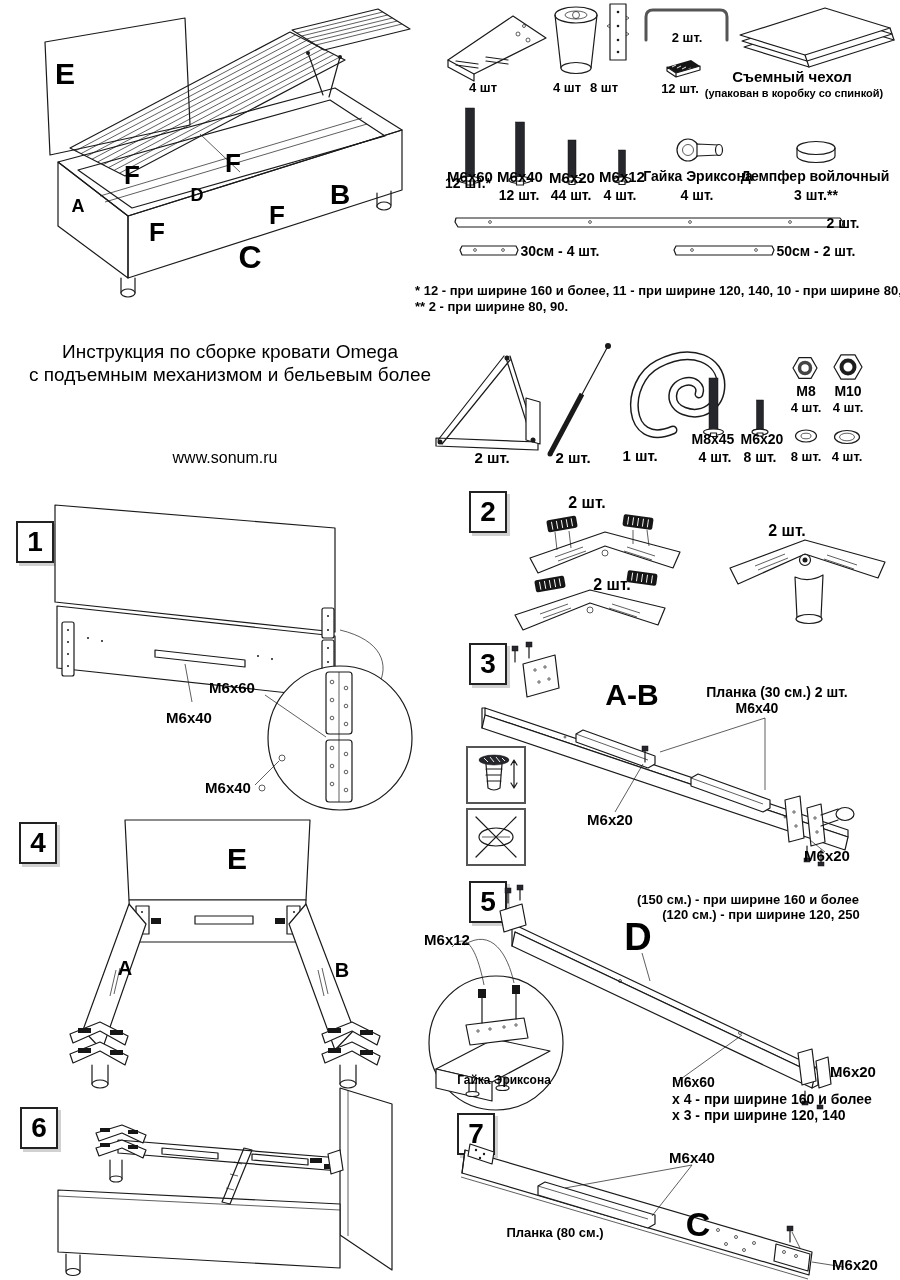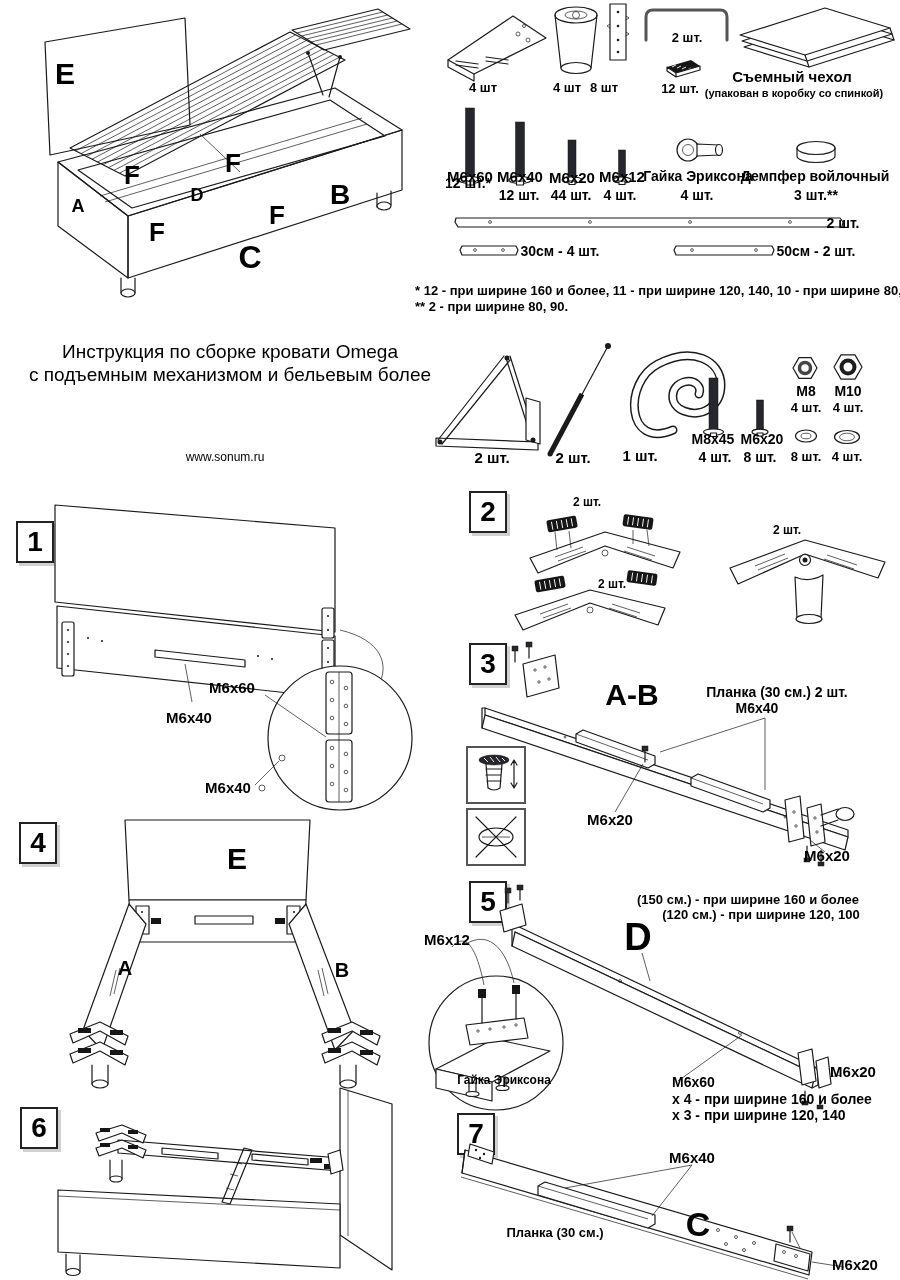--- a/index.html
+++ b/index.html
@@ -2,21 +2,21 @@
 <html><head>
 <meta charset="utf-8">
 <style>
   html,body{margin:0;padding:0;background:#888;}
   #page{position:relative;width:900px;height:1280px;background:#fff;
         font-family:"Liberation Sans",sans-serif;color:#000;overflow:hidden;}
   .lbl{position:absolute;transform:translate(-50%,-50%);font-weight:bold;white-space:nowrap;line-height:1.1;}
   .la{position:absolute;font-weight:bold;white-space:nowrap;line-height:1.18;}
   .thin{font-weight:normal;}
   .f11{font-size:11px}.f12{font-size:12px}.f13{font-size:13px}.f14{font-size:14px}
-  .f15{font-size:15px}.f16{font-size:12px}.f18{font-size:18px}.f19{font-size:19px}
+  .f15{font-size:15px}.f16{font-size:16px}.f18{font-size:18px}.f19{font-size:19px}
   .f20{font-size:20px}.f26{font-size:26px}.f28{font-size:28px}.f30{font-size:30px}
   .f32{font-size:32px}.f34{font-size:34px}.f38{font-size:38px}
   .stepnum{position:absolute;width:34px;height:38px;border:2px solid #222;background:#fff;
            display:flex;align-items:center;justify-content:center;font-size:28px;font-weight:bold;
            box-shadow:3px 3px 0 rgba(0,0,0,.18);}
   svg{position:absolute;overflow:visible;}
   .iconbox{position:absolute;width:56px;height:54px;border:2px solid #555;background:#fff;}
   svg .ln{stroke:#1a1a1a;fill:none;stroke-width:1.2;stroke-linejoin:round;stroke-linecap:round;}
   svg .th{stroke:#1a1a1a;fill:none;stroke-width:0.7;}
   svg .wh{fill:#fff;stroke:#1a1a1a;stroke-width:1.2;stroke-linejoin:round;}
@@ -453,21 +453,21 @@
     <path class="ln" d="M62,112 L62,138 M96,108 L96,134"></path>
     <rect class="blk" x="58" y="104" width="8" height="9"></rect>
       <rect class="blk" x="92" y="100" width="8" height="9"></rect>
     <rect class="wh" x="49" y="198" width="7" height="10"></rect>
       <ellipse class="wh" cx="52.5" cy="209" rx="6.5" ry="2.5"></ellipse>
     <rect class="wh" x="79" y="192" width="7" height="10"></rect>
       <ellipse class="wh" cx="82.5" cy="203" rx="6.5" ry="2.5"></ellipse>
     <path class="th" d="M32,62 C48,44 58,70 64,100 M44,60 C72,42 88,70 94,98"></path>
   </svg>
   <div class="lbl f13" style="left:748px;top:900px">(150 см.) - при ширине 160 и более</div>
-  <div class="lbl f13" style="left:761px;top:915px">(120 см.) - при ширине 120, 100</div>
+  <div class="lbl f13" style="left:761px;top:915px">(120 см.) - при ширине 120, 250</div>
   <div class="lbl f15" style="left:447px;top:940px">M6x12</div>
   <div class="lbl f38" style="left:638px;top:938px">D</div>
   <div class="lbl f12" style="left:504px;top:1081px">Гайка Эриксона</div>
   <div class="la f14" style="left:672px;top:1074px">
     <div>M6x60</div>
     <div>x 4 - при ширине 160 и более</div>
     <div>x 3 - при ширине 120, 140</div>
   </div>
   <div class="lbl f15" style="left:853px;top:1072px">M6x20</div>
 
@@ -515,17 +515,17 @@
       <circle class="th" cx="324" cy="138" r="1.5"></circle>
     <path class="wh" d="M356,132 L390,142 L388,159 L354,149 Z"></path>
     <circle class="th" cx="364" cy="140" r="1.5"></circle>
       <circle class="th" cx="376" cy="144" r="1.5"></circle>
     <path class="ln" d="M370,118 L370,130"></path>
       <rect class="dk" x="367" y="114" width="6" height="5"></rect>
     <path class="th" d="M372,120 L380,136"></path>
     <path class="th" d="M272,53 L145,76 M272,53 L232,104 M424,155 L392,150"></path>
   </svg>
   <div class="lbl f15" style="left:692px;top:1158px">M6x40</div>
-  <div class="lbl f13" style="left:555px;top:1233px">Планка (30 см.)</div>
+  <div class="lbl f13" style="left:555px;top:1233px">Планка (80 см.)</div>
   <div class="lbl f34" style="left:698px;top:1225px">C</div>
   <div class="lbl f15" style="left:855px;top:1265px">M6x20</div>
 
 </div>
 
 </body></html>

